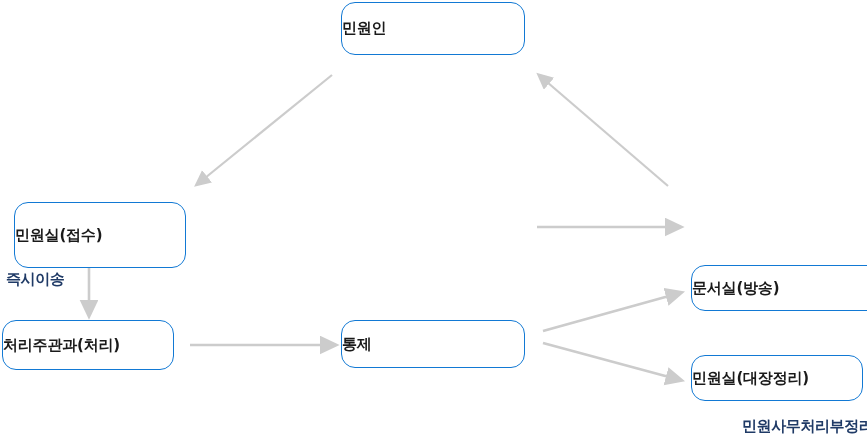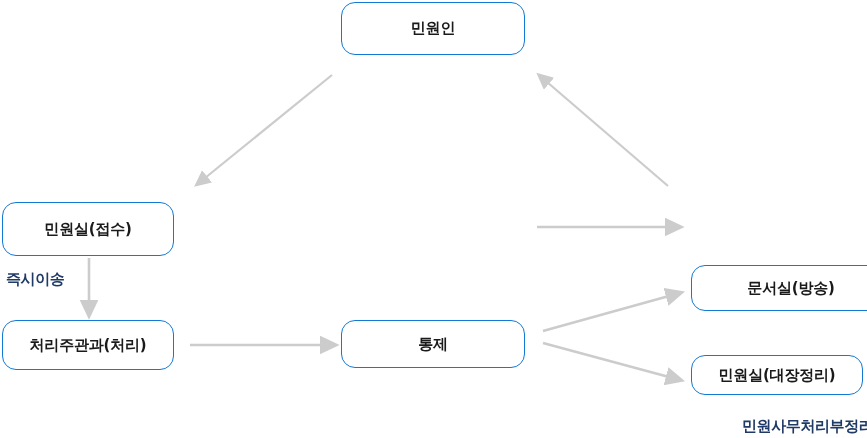--- a/index.html
+++ b/index.html
@@ -15,21 +15,21 @@
   svg.arrow-layer{
     position:absolute;left:0;top:0;width:867px;height:438px;
     pointer-events:none;
   }
   .node{
     position:absolute;
     box-sizing:border-box;
     border:1.6px solid #1279d4;
     border-radius:14px;
     background:#ffffff;
-    display:flex;align-items:center;justify-content:center;
+    display:flex;align-items:center;
     color:#1a1a1a;
     font-size:15px;
     font-weight:700;
     letter-spacing:-0.2px;
     white-space:nowrap;
   }
   .ann{
     position:absolute;
     color:#1f3a66;
     font-size:15px;
@@ -74,37 +74,37 @@
     </g>
     <g>
       <line x1="543" y1="343" x2="669" y2="377" stroke="#cccccc" stroke-width="2.6" marker-end="url(#ah)"></line>
     </g>
   </svg>
 
   <div class="node" style="left:341px;top:2px;width:184px;height:53px;">
     <span>민원인</span>
   </div>
 
-  <div class="node" style="left:2px;top:202px;width:172px;height:54px;">
+  <div class="node" style="left:14px;top:202px;width:172px;height:66px;">
     <span>민원실(접수)</span>
   </div>
 
   <div class="node" style="left:2px;top:320px;width:172px;height:50px;">
     <span>처리주관과(처리)</span>
   </div>
 
   <div class="node" style="left:341px;top:320px;width:184px;height:48px;">
     <span>통제</span>
   </div>
 
   <div class="node" style="left:691px;top:265px;width:200px;height:46px;">
     <span>문서실(방송)</span>
   </div>
 
-  <div class="node" style="left:691px;top:355px;width:172px;height:40px;">
+  <div class="node" style="left:691px;top:355px;width:172px;height:46px;">
     <span>민원실(대장정리)</span>
   </div>
 
   <div class="ann" style="left:6px;top:271px;">
     <span>즉시이송</span>
   </div>
 
 
   <div class="ann" style="left:714px;top:418px;margin-left:28px;">
     <span>민원사무처리부정리</span>

